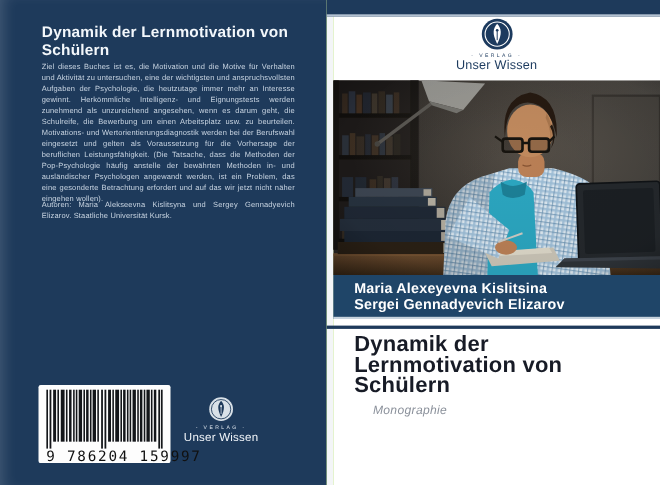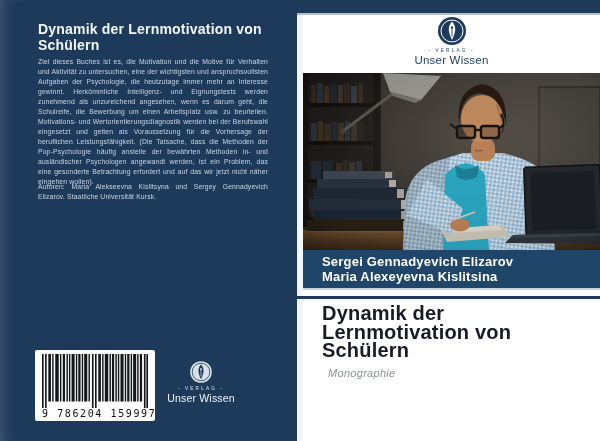--- a/index.html
+++ b/index.html
@@ -29,21 +29,21 @@
     letter-spacing:.15px;
   }
   
   .barcode{
     position:absolute;left:35px;top:350px;width:120px;height:71px;
     background:#fdfdfd;border-radius:2px;box-sizing:border-box;
     padding:4px 7px 1px 7px;text-align:center;
   }
   .barcode svg{display:block;width:106px;height:54px;margin:0 auto;}
   .barcode-digits{
-    font-family:"DejaVu Sans Mono",monospace;font-size:10px;color:#111;
+    font-family:"DejaVu Sans Mono",monospace;font-size:13px;color:#111;
     letter-spacing:1.6px;white-space:nowrap;margin-top:0px;
   }
   
   .pub-logo{display:flex;flex-direction:column;align-items:center;}
   .pub-logo.back-version{position:absolute;left:158px;top:360px;width:86px;}
   .pub-verlag{
     font-size:4.6px;letter-spacing:2.2px;white-space:nowrap;margin-top:2px;
   }
   .pub-name{font-size:10.5px;font-weight:normal;white-space:nowrap;margin-top:0.5px;letter-spacing:.2px;}
   .back-version .pub-verlag{color:#dfe7ee;}
@@ -75,21 +75,21 @@
   }
   .front-rule{
     position:absolute;left:-6px;top:296px;width:303px;height:3px;background:#1e3a5b;
   }
   .front-title{
     position:absolute;left:19px;top:304px;width:212px;margin:0;
     font-size:20px;line-height:18.5px;font-weight:bold;color:#171b26;
     letter-spacing:.2px;
   }
   .front-subtitle{
-    position:absolute;left:25px;top:367px;margin:0;
+    position:absolute;left:36px;top:367px;margin:0;
     font-size:11px;font-style:italic;color:#8b919b;letter-spacing:.3px;
   }
 </style>
 </head>
 <body>
 
 <div class="cover">
 
   <div class="back-panel">
     <h1 class="back-title">Dynamik der Lernmotivation von Schülern</h1>
@@ -303,22 +303,22 @@
           <rect x="228" y="99" width="64" height="58" rx="2" fill="#1b1f23"></rect>
         </g>
         <polygon points="210,162 297,160 297,171 202,170" fill="#2e3338"></polygon>
         <polygon points="210,162 297,160 297,163 208,165" fill="#3c424a"></polygon>
 
         <rect x="0" y="0" width="297" height="177" fill="url(#vig)"></rect>
       </svg>
     </div>
 
     <div class="author-bar">
+      <div class="author-line">Maria Alexeyevna Kislitsina</div>
       <div class="author-line">Sergei Gennadyevich Elizarov</div>
-      <div class="author-line">Maria Alexeyevna Kislitsina</div>
     </div>
 
     <div class="front-rule"></div>
 
     <h2 class="front-title">Dynamik der Lernmotivation von Schülern</h2>
     <p class="front-subtitle">Monographie</p>
   </div>
 
 </div>
 

